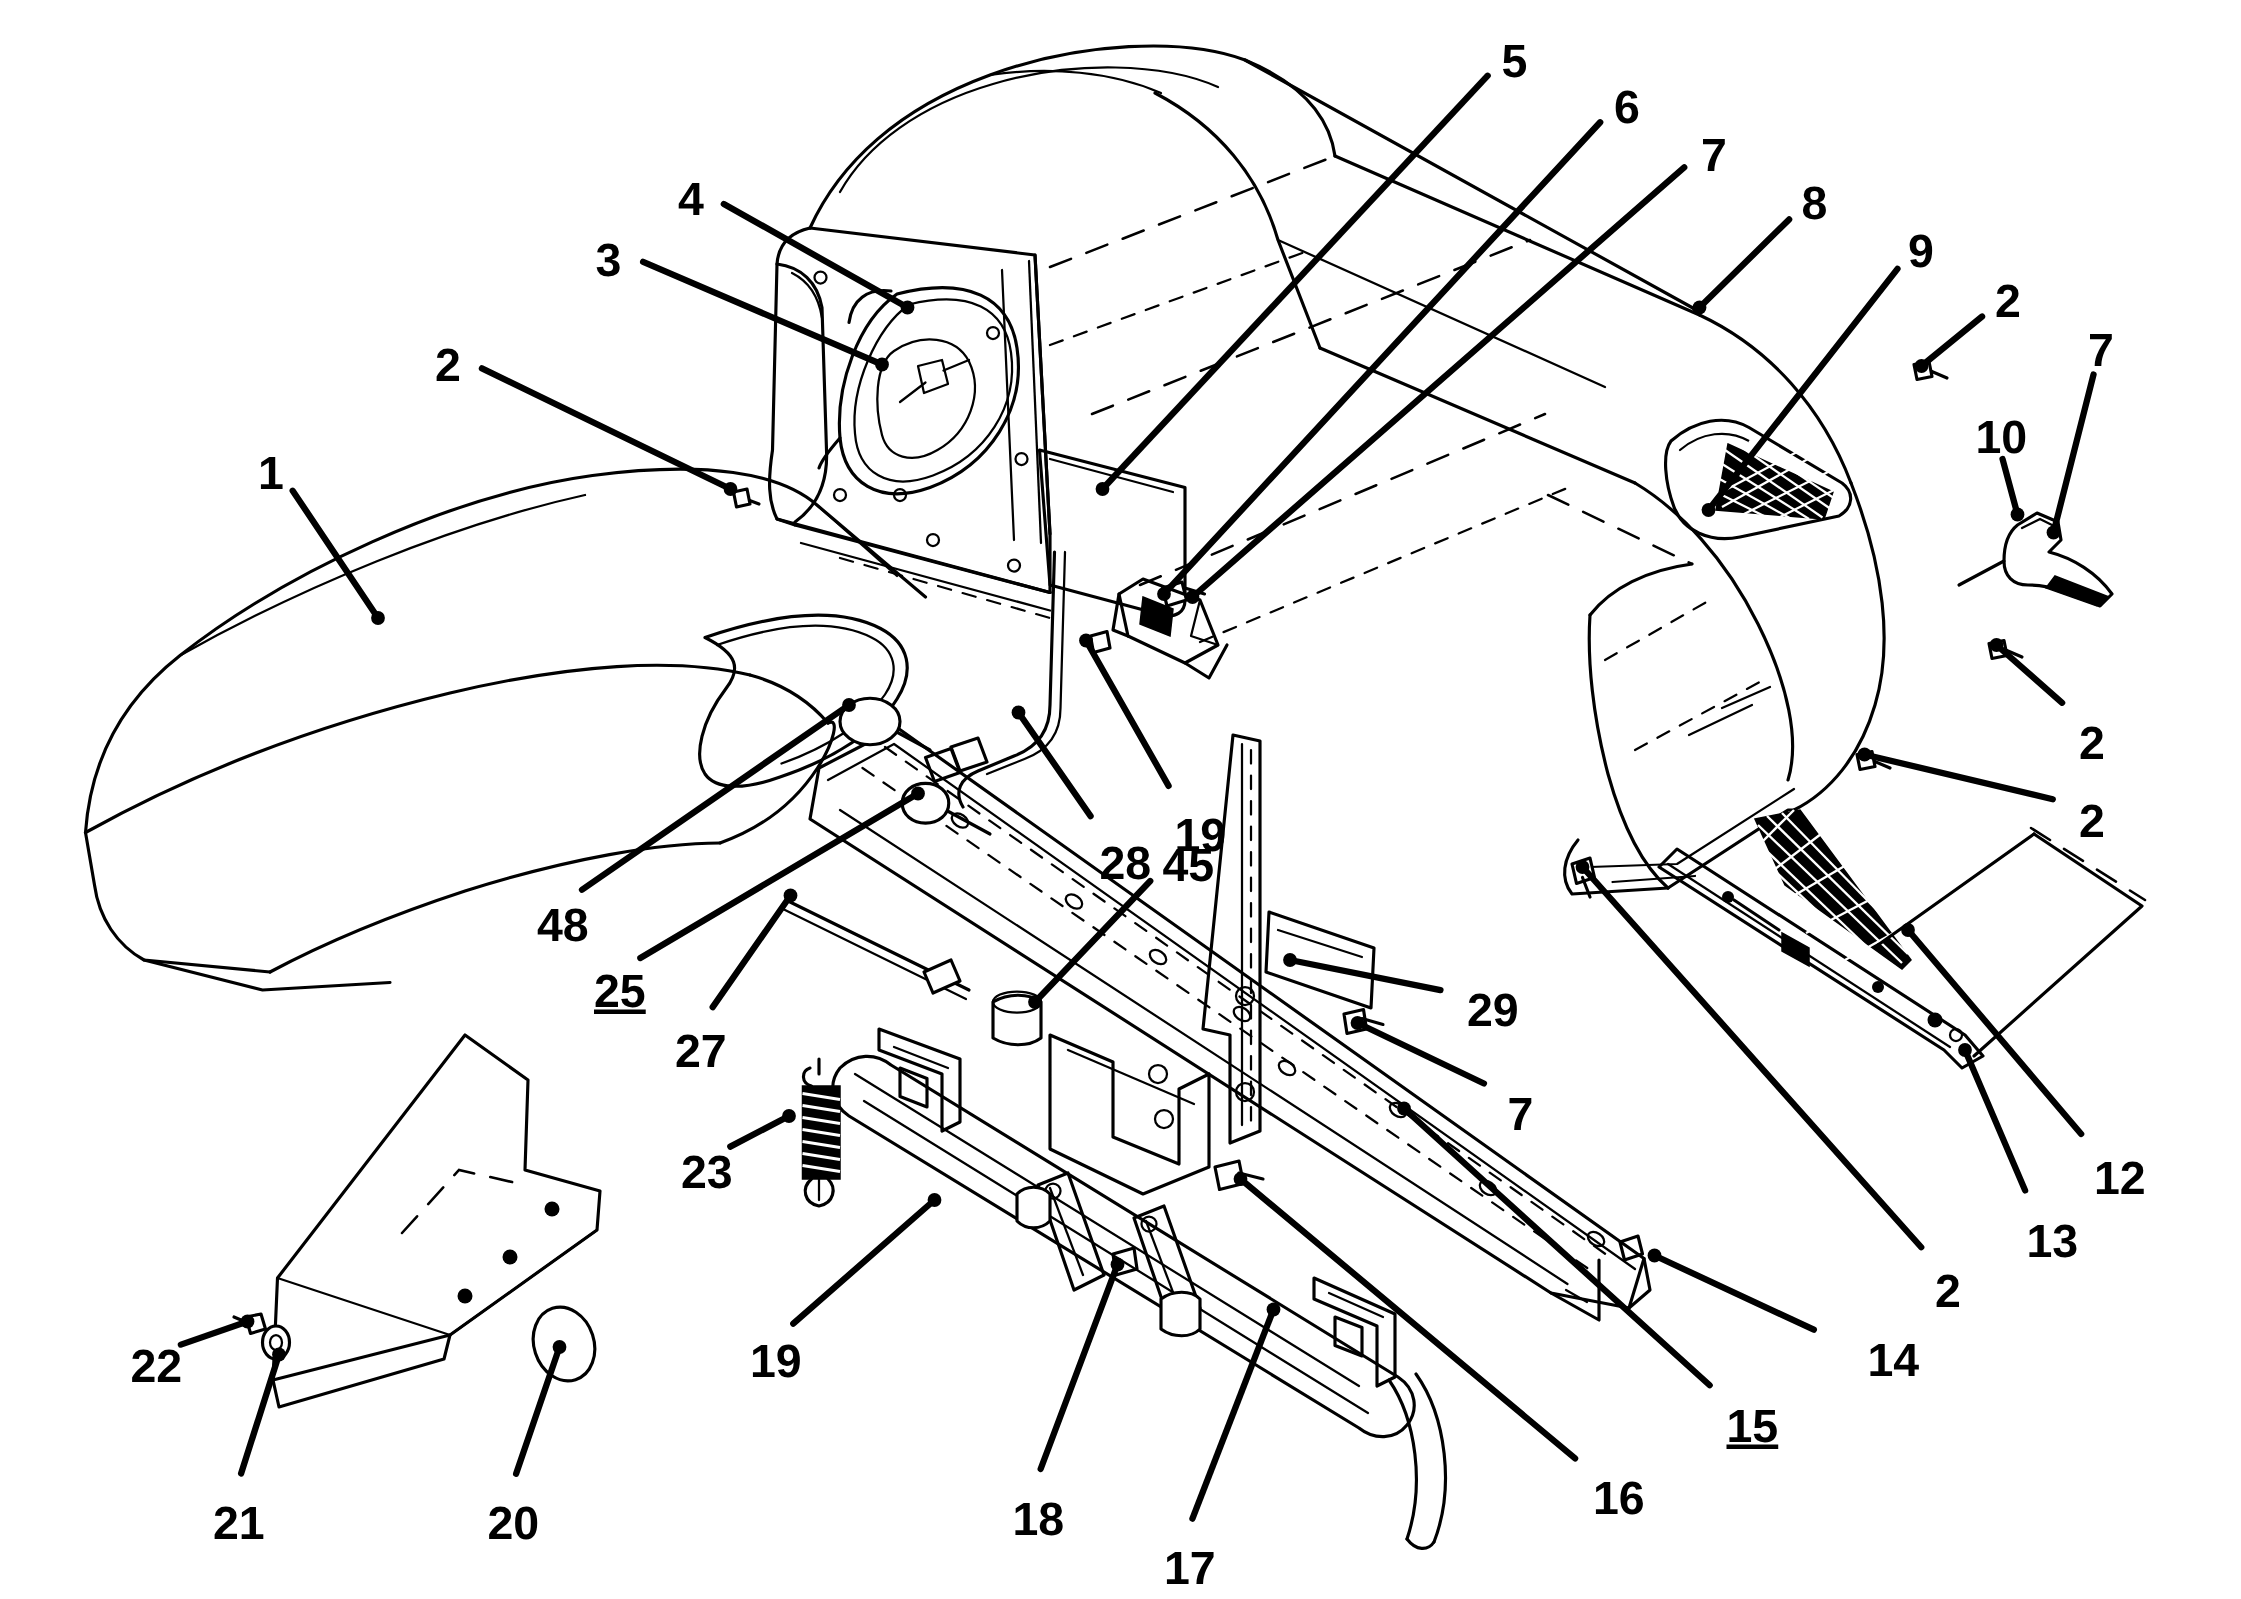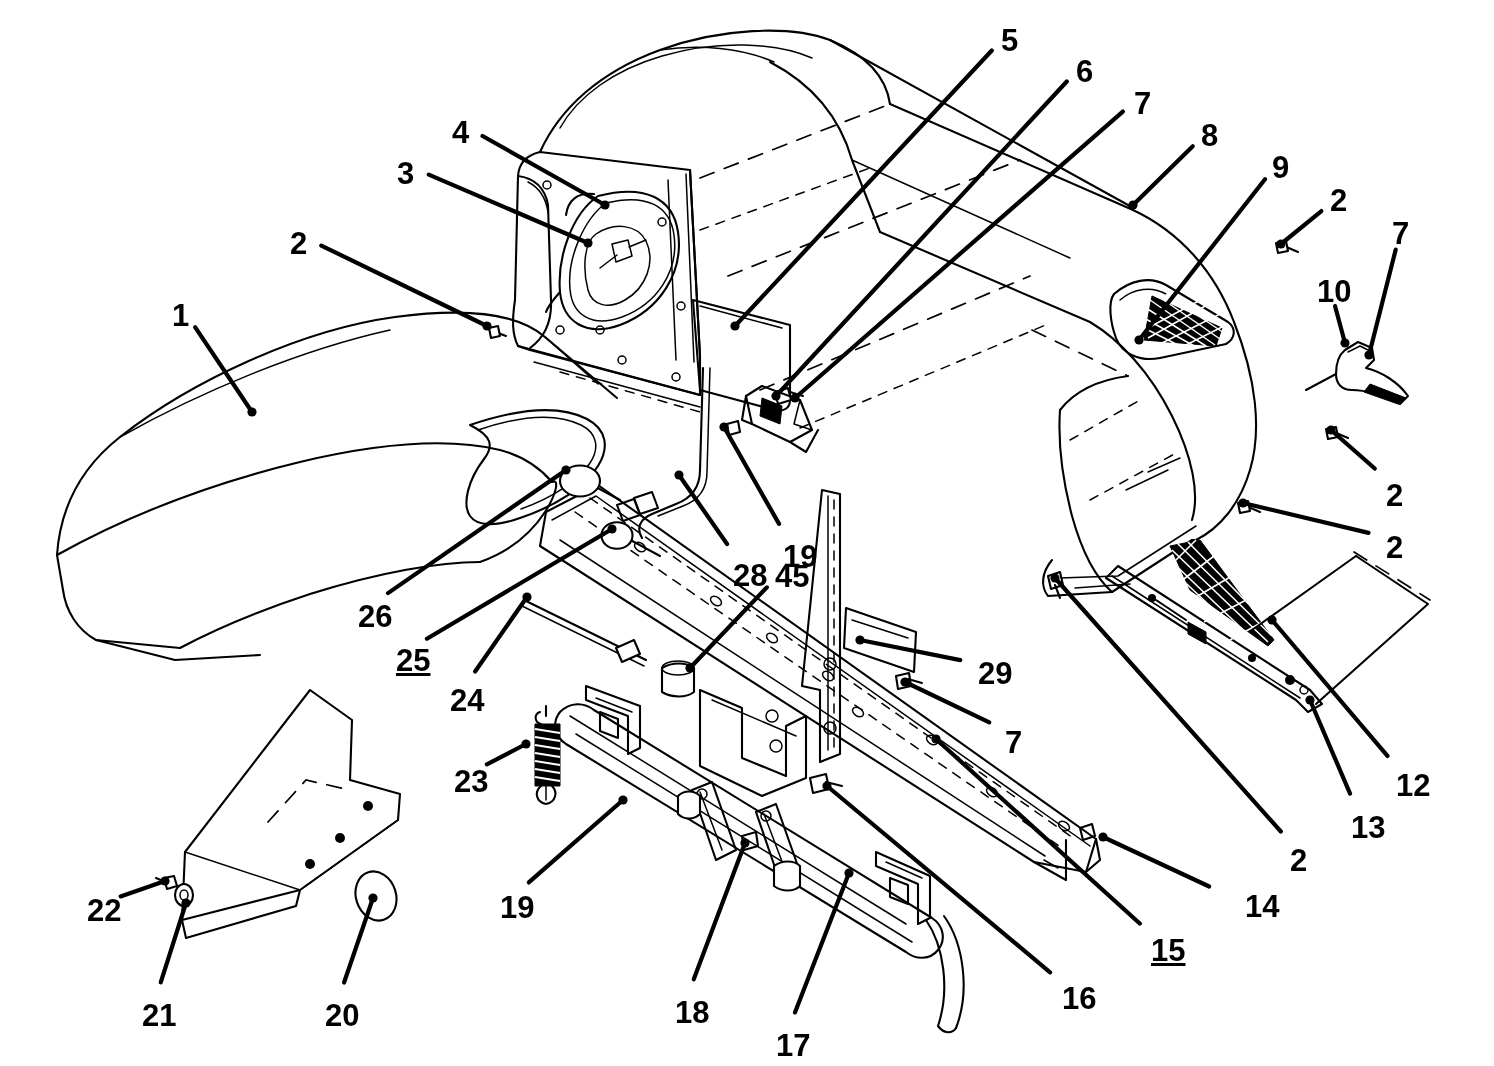--- a/index.html
+++ b/index.html
@@ -457,23 +457,23 @@
       <div class="callout" style="left: 1134px; top: 88px;">7</div>
       <div class="callout" style="left: 1201px; top: 120px;">8</div>
       <div class="callout" style="left: 1272px; top: 152px;">9</div>
       <div class="callout" style="left: 1330px; top: 185px;">2</div>
       <div class="callout" style="left: 1392px; top: 218px;">7</div>
       <div class="callout" style="left: 1317px; top: 276px;">10</div>
       <div class="callout" style="left: 1386px; top: 480px;">2</div>
       <div class="callout" style="left: 1386px; top: 532px;">2</div>
       <div class="callout" style="left: 783px; top: 541px;">19</div>
       <div class="callout" style="left: 733px; top: 560px;">28</div>
-      <div class="callout" style="left: 358px; top: 601px;">26</div>
+      <div class="callout" style="left: 358px; top: 601px;">48</div>
       <div class="callout" style="left: 396px; top: 645px; text-decoration: underline;">25</div>
-      <div class="callout" style="left: 450px; top: 685px;">24</div>
+      <div class="callout" style="left: 450px; top: 685px;">27</div>
       <div class="callout" style="left: 775px; top: 561px;">45</div>
       <div class="callout" style="left: 978px; top: 658px;">29</div>
       <div class="callout" style="left: 1005px; top: 727px;">7</div>
       <div class="callout" style="left: 1396px; top: 770px;">12</div>
       <div class="callout" style="left: 1351px; top: 812px;">13</div>
       <div class="callout" style="left: 1290px; top: 845px;">2</div>
       <div class="callout" style="left: 1225px; top: 891px; margin-left: 20px;">14</div>
       <div class="callout" style="left: 1151px; top: 935px; text-decoration: underline;">15</div>
       <div class="callout" style="left: 1062px; top: 983px;">16</div>
       <div class="callout" style="left: 454px; top: 766px; text-align: center;">23</div>

